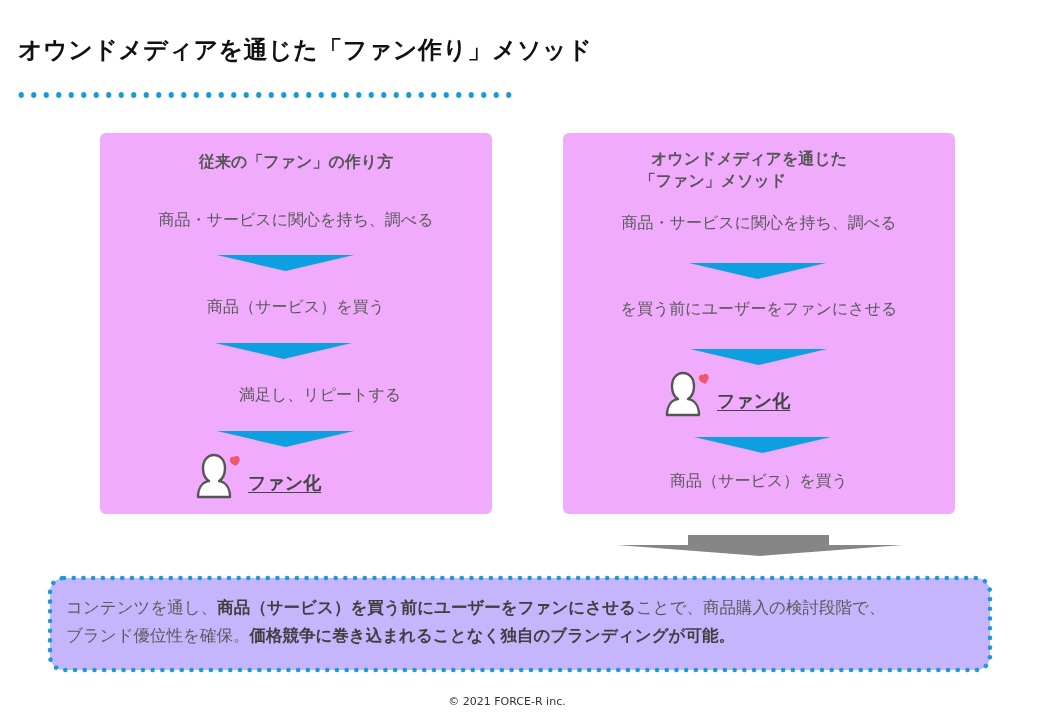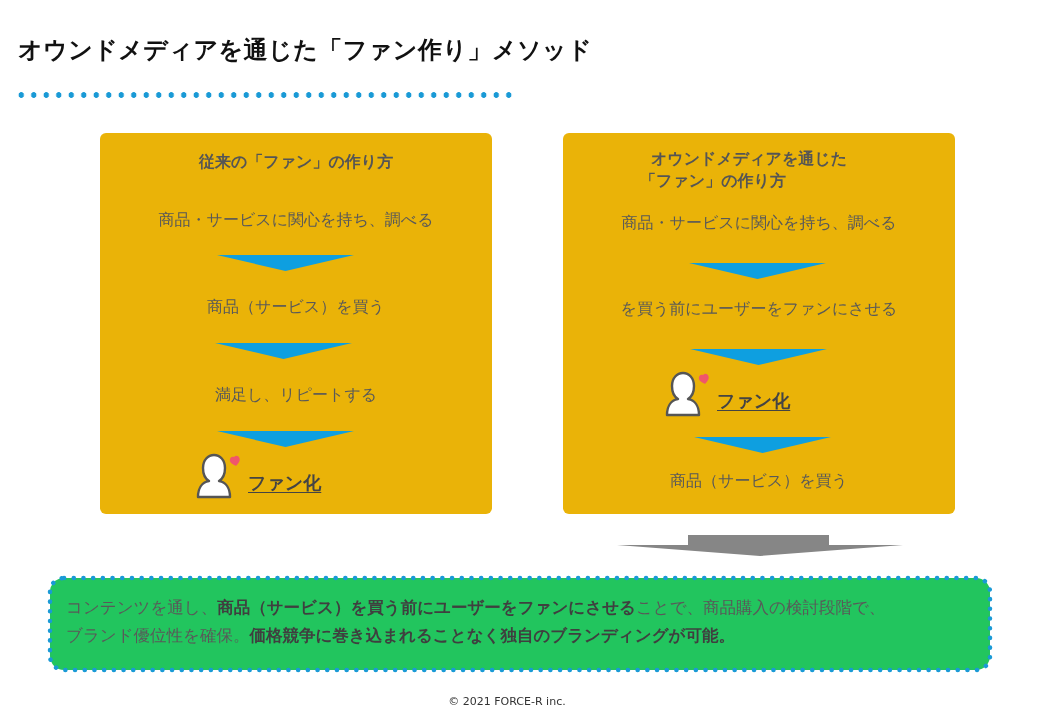--- a/index.html
+++ b/index.html
@@ -20,21 +20,21 @@
     .title-dots {
       position: absolute; left: 15px; top: 92px;
       width: 502px; height: 6px;
       background-image: radial-gradient(circle, #1a9ad6 2.6px, transparent 3px);
       background-size: 12.5px 6px;
       background-repeat: repeat-x;
     }
 
     .panel {
       position: absolute;
-      background: #eab308;
+      background: #f0abfc;
       border-radius: 6px;
     }
     .panel-left  { left: 100px; top: 133px; width: 392px; height: 381px; }
     .panel-right { left: 563px; top: 133px; width: 392px; height: 381px; }
 
     .panel-title {
       position: absolute; left: 0; width: 100%;
       text-align: center;
       font-size: 16px; font-weight: bold; color: #555555;
       line-height: 22px;
@@ -65,21 +65,21 @@
     }
 
     .big-arrow {
       position: absolute; left: 617px; top: 535px;
       width: 286px; height: 21px;
     }
 
     .summary {
       position: absolute; left: 50px; top: 578px;
       width: 940px; height: 92px;
-      background: #22c55e;
+      background: #c4b5fd;
       border-radius: 14px;
     }
     .summary-border {
       position: absolute; left: 46px; top: 574px;
       width: 948px; height: 100px;
       pointer-events: none;
     }
     .summary-text {
       position: absolute; left: 16px; top: 16px;
       width: 920px;
@@ -113,41 +113,41 @@
         </svg>
     </div>
 
     <div class="step" style="top:164px;">商品（サービス）を買う</div>
     <div class="down-arrow" style="left:115px; top:210px;">
       <svg width="137" height="16" viewBox="0 0 137 16">
           <polygon points="0,0 137,0 68.5,16" fill="#0e9fe0"></polygon>
         </svg>
     </div>
 
-    <div class="step" style="top:252px;">満足し、リピートする</div>
+    <div class="step" style="top:252px;margin-left:24px;">満足し、リピートする</div>
     <div class="down-arrow" style="left:117px; top:298px;">
       <svg width="137" height="16" viewBox="0 0 137 16">
           <polygon points="0,0 137,0 68.5,16" fill="#0e9fe0"></polygon>
         </svg>
     </div>
 
     <div class="fan" style="left:94px; top:318px;">
       <div class="fan-icon">
         <svg width="50" height="50" viewBox="0 0 50 50">
           <path d="M4,46 C4,36 9,31 15,30 C10,27 9,22 9,17 C9,9 14,4 20,4 C26,4 31,9 31,17 C31,22 30,27 25,30 C31,31 36,36 36,46 Z" fill="#ffffff" stroke="#555555" stroke-width="2.4" stroke-linejoin="round"></path>
           <path d="M46,9 C46,6 43,4 41,6 C39,4 36,6 36,9 C36,12 41,15 41,15 C41,15 46,12 46,9 Z" fill="#f0566b" transform="rotate(-12 41 10)"></path>
         </svg>
       </div>
       <span class="fan-label">ファン化</span>
     </div>
   </div>
 
   <div class="panel panel-right">
     <div class="panel-title" style="top:15px; left:-10px;">オウンドメディアを通じた</div>
-    <div class="panel-title" style="top:37px; left:-46px;">「ファン」の作り方</div>
+    <div class="panel-title" style="top:37px; left:-46px;">「ファン」メソッド</div>
 
     <div class="step" style="top:80px;">商品・サービスに関心を持ち、調べる</div>
     <div class="down-arrow" style="left:126px; top:130px;">
       <svg width="137" height="16" viewBox="0 0 137 16">
           <polygon points="0,0 137,0 68.5,16" fill="#0e9fe0"></polygon>
         </svg>
     </div>
 
     <div class="step" style="top:166px;">を買う前にユーザーをファンにさせる</div>
     <div class="down-arrow" style="left:127px; top:216px;">

